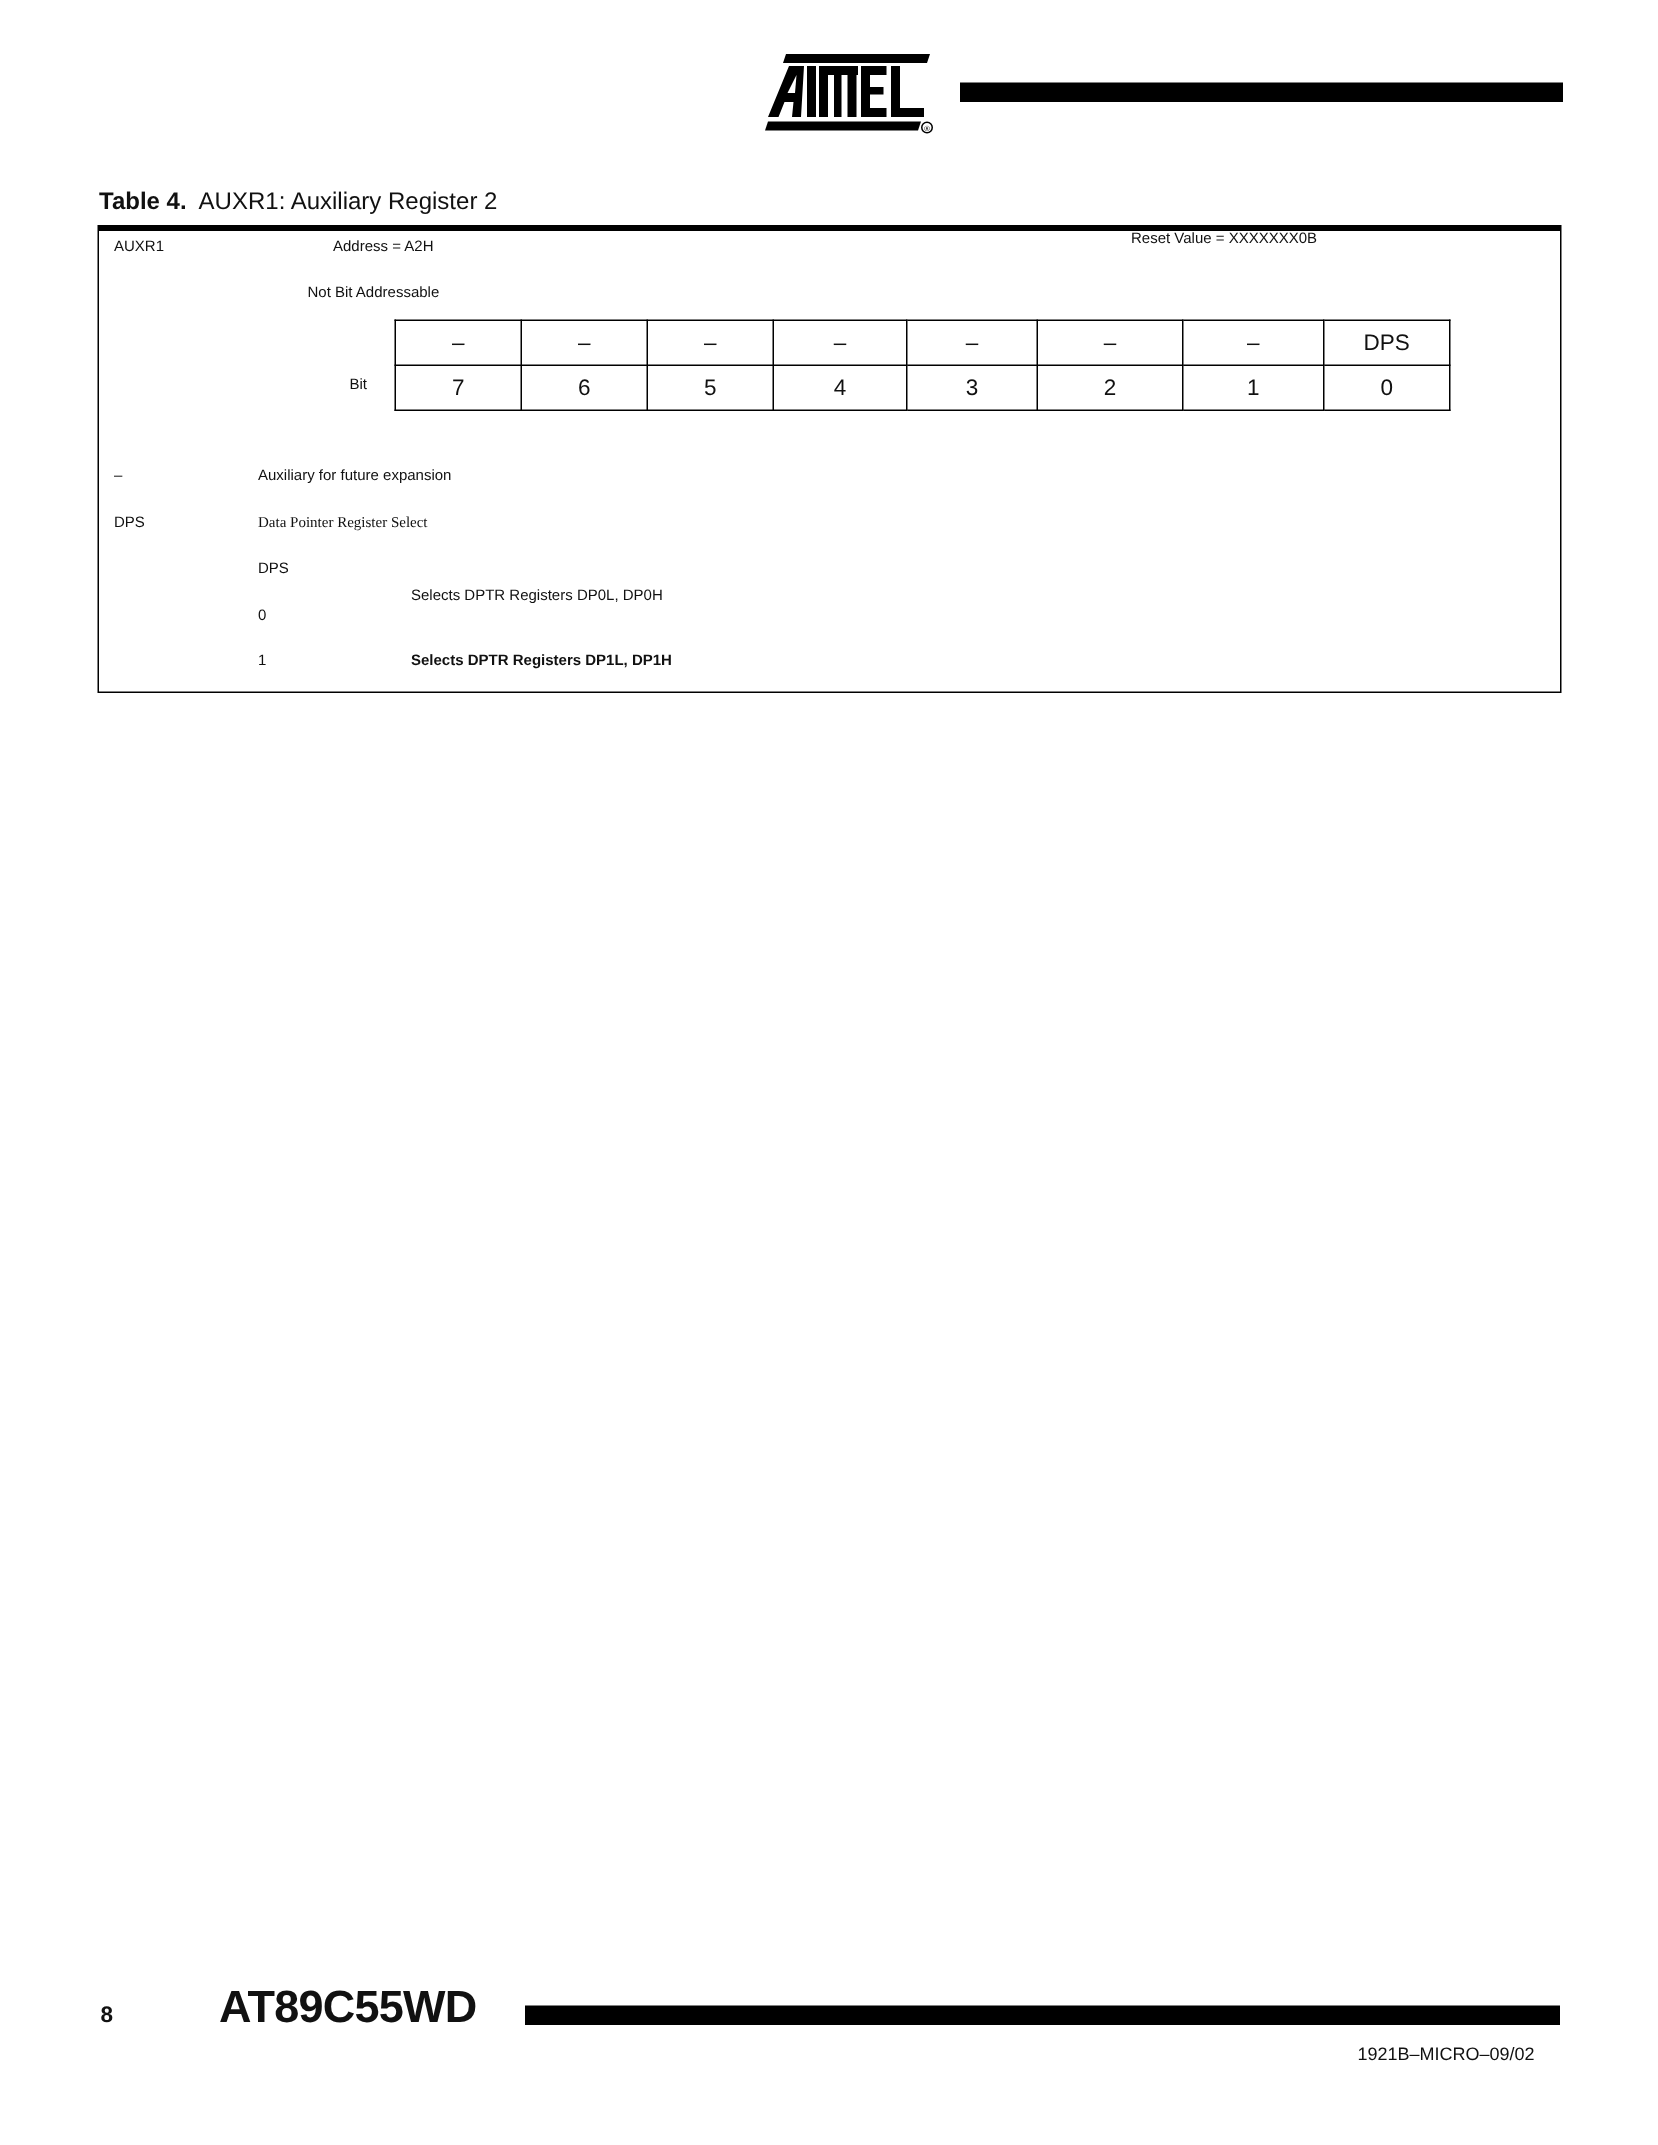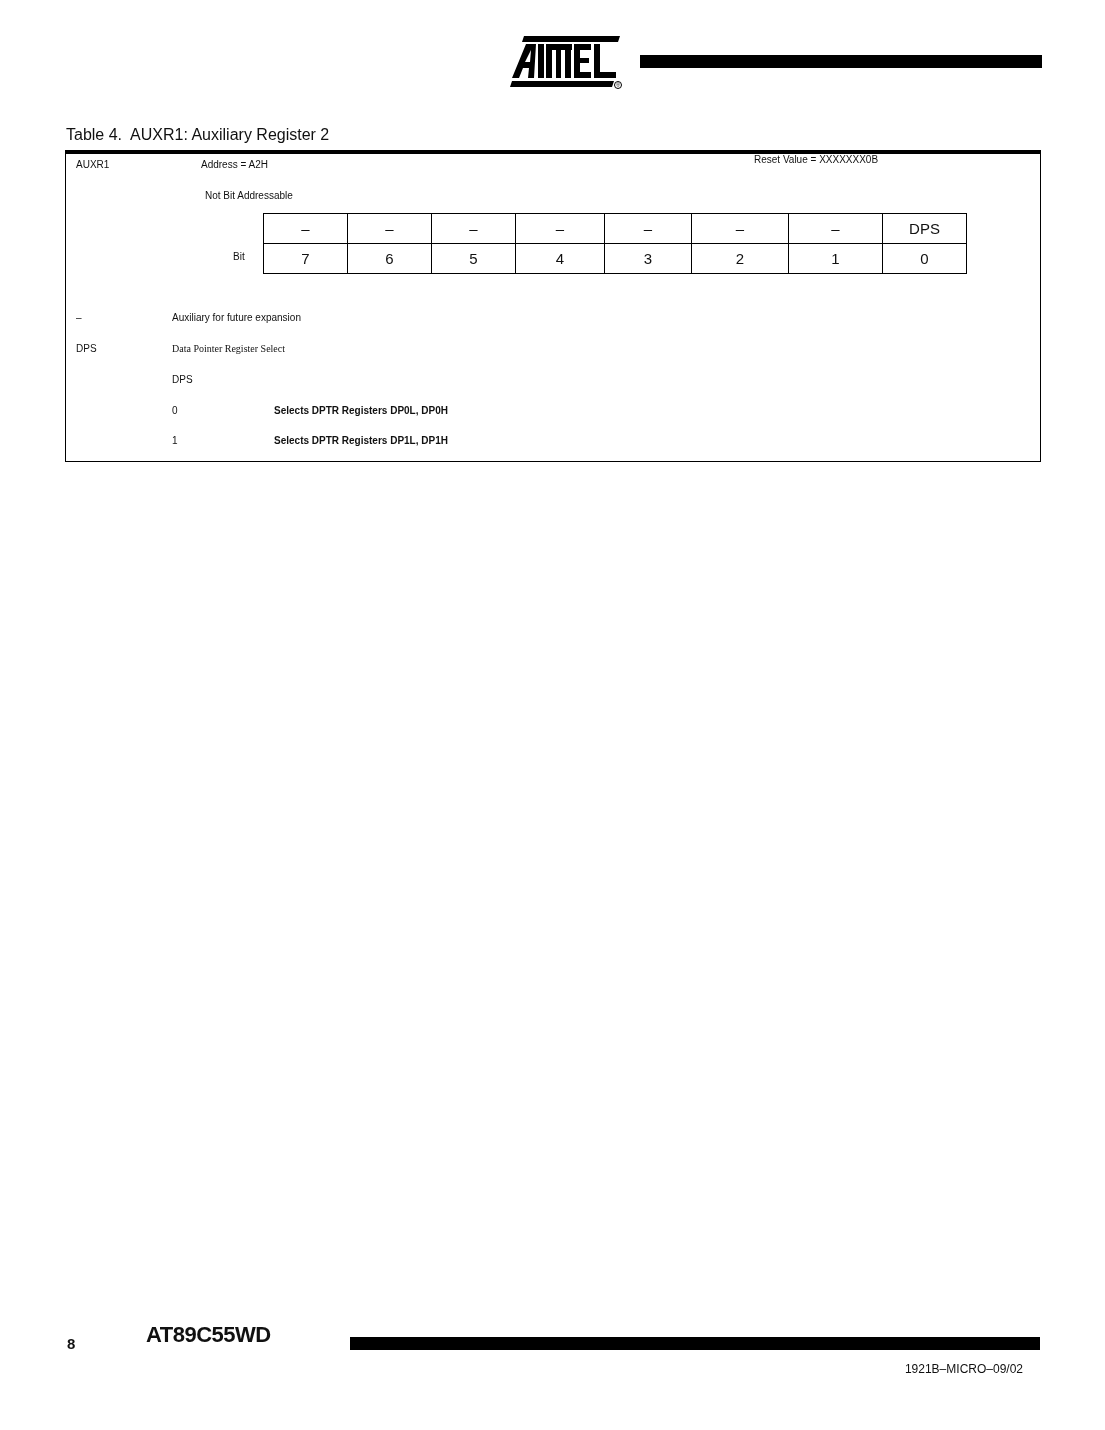--- a/index.html
+++ b/index.html
@@ -4,39 +4,39 @@
 <style>
   html, body { margin: 0; padding: 0; background: #ffffff; }
   body {
     width: 1105px; height: 1430px; position: relative; overflow: hidden;
     font-family: "Liberation Sans", sans-serif; color: #111;
   }
   .logo { position: absolute; left: 510px; top: 34px; width: 112px; height: 56px; }
   .header-bar { position: absolute; left: 640px; top: 55px; width: 402px; height: 13px; background: #000; }
 
   .table-caption { position: absolute; left: 66px; top: 126px; font-size: 16px; }
-  .table-caption b { font-weight: normal; }
+  .table-caption b { font-weight: bold; }
 
   .reg-box {
     position: absolute; left: 65px; top: 150px; width: 974px; height: 307px;
     border-left: 1px solid #000; border-right: 1px solid #000; border-bottom: 1px solid #000;
     border-top: 4px solid #000;
   }
   .txt { position: absolute; font-size: 10px; white-space: nowrap; }
 
   .bit-table {
     position: absolute; left: 263px; top: 213px; border-collapse: collapse;
     font-size: 15px;
   }
   .bit-table td {
     border: 1px solid #000; height: 29px; text-align: center; padding: 0;
   }
 
   .footer-page { position: absolute; left: 67px; top: 1335px; font-size: 15px; font-weight: bold; }
-  .footer-title { position: absolute; left: 146px; top: 1322px; font-size: 22px; font-weight: bold; letter-spacing: -0.5px; }
+  .footer-title { position: absolute; left: 146px; top: 1322px; font-size: 30px; font-weight: bold; letter-spacing: -0.5px; }
   .footer-bar { position: absolute; left: 350px; top: 1337px; width: 690px; height: 13px; background: #000; }
   .footer-doc { position: absolute; right: 82px; top: 1362px; font-size: 12px; }
 </style>
 </head>
 <body>
 
 <svg class="logo" viewBox="0 0 112 56">
 
   <polygon points="14,2 110,2 108,8 12,8" fill="#000"></polygon>
 
@@ -62,21 +62,21 @@
 <div class="header-bar"></div>
 
 <div class="table-caption">
   <b>Table 4.</b>&nbsp;
   <span>AUXR1: Auxiliary Register 2</span>
 </div>
 
 <div class="reg-box"></div>
 
 <div class="txt" style="left:76px; top:159px;">AUXR1</div>
-<div class="txt" style="left:201px; top:159px;">Address = A2H</div>
+<div class="txt" style="left:222px; top:159px;">Address = A2H</div>
 <div class="txt" style="left:754px; top:154px;">Reset Value = XXXXXXX0B</div>
 <div class="txt" style="left:205px; top:190px;">Not Bit Addressable</div>
 <div class="txt" style="left:233px; top:251px;">Bit</div>
 
 <table class="bit-table">
   <tbody>
       <tr>
     <td style="width:83px">–</td>
     <td style="width:83px">–</td>
     <td style="width:83px">–</td>
@@ -98,20 +98,20 @@
   </tr>
 </tbody>
   </table>
 
 <div class="txt" style="left:76px; top:312px;">–</div>
 <div class="txt" style="left:172px; top:312px;">Auxiliary for future expansion</div>
 <div class="txt" style="left:76px; top:343px;">DPS</div>
 <div class="txt" style="left:172px; top:343px;font-family:Liberation Serif, serif;">Data Pointer Register Select</div>
 <div class="txt" style="left:172px; top:374px;">DPS</div>
 <div class="txt" style="left:172px; top:405px;">0</div>
-<div class="txt" style="left:274px; top:405px;font-weight:bold;">Selects DPTR Registers DP0L, DP0H</div>
+<div class="txt" style="left:274px; top:392px;">Selects DPTR Registers DP0L, DP0H</div>
 <div class="txt" style="left:172px; top:435px;">1</div>
 <div class="txt" style="left:274px; top:435px;font-weight:bold;">Selects DPTR Registers DP1L, DP1H</div>
 
 <div class="footer-page">8</div>
 <div class="footer-title">AT89C55WD</div>
 <div class="footer-bar"></div>
 <div class="footer-doc">1921B–MICRO–09/02</div>
 
 </body></html>

